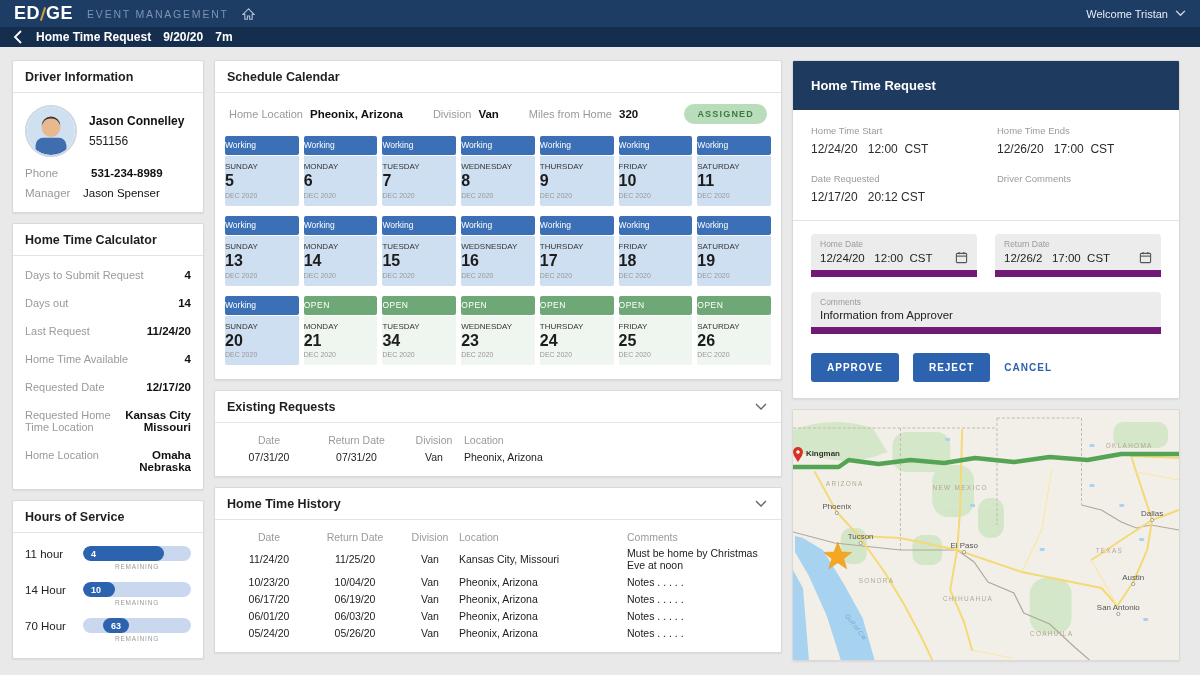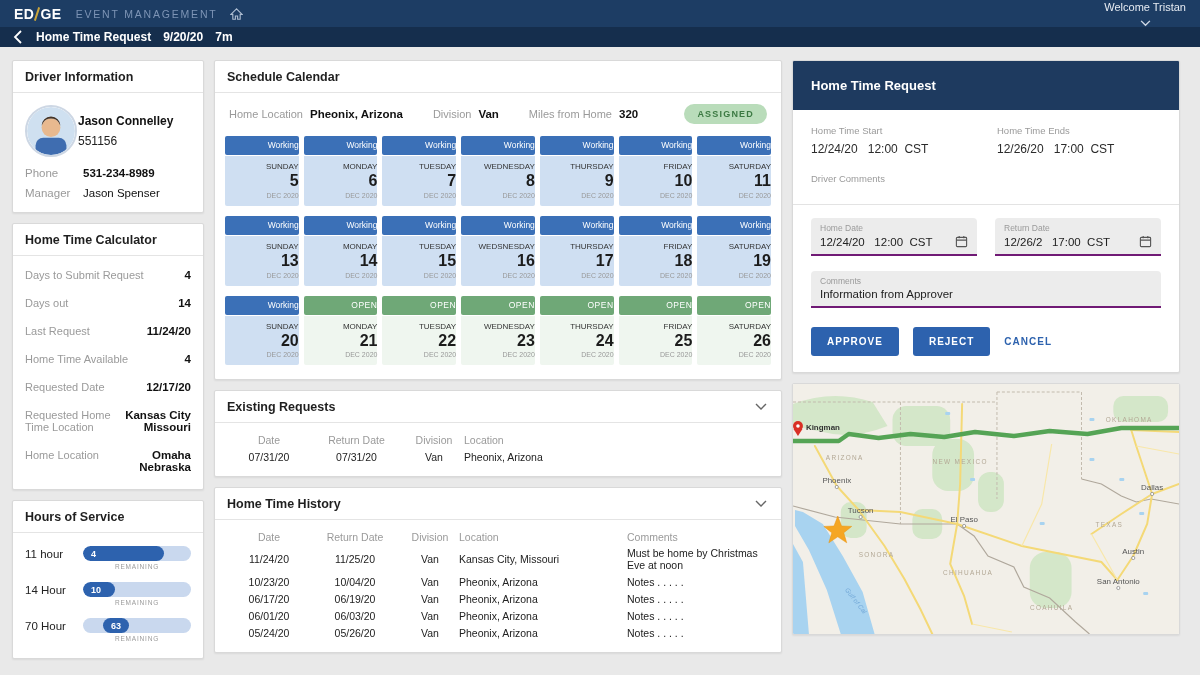--- a/index.html
+++ b/index.html
@@ -1,49 +1,49 @@
 <!DOCTYPE html>
 <html><head>
 <meta charset="utf-8">
 <style>
   * { box-sizing:border-box; margin:0; padding:0; }
   html,body { width:1200px; height:675px; }
   body { background:#e9e9e9; font-family:"Liberation Sans", sans-serif; overflow:hidden; }
 
   
   .nav1 { height:27px; background:#1d3d64; display:flex; align-items:center; padding:0 14px; }
-  .logo { color:#fff; font-weight:bold; font-size:14px; letter-spacing:.5px; display:flex; align-items:center; }
+  .logo { color:#fff; font-weight:bold; font-size:18px; letter-spacing:.5px; display:flex; align-items:center; }
   .logo .slash { width:2px; height:14px; background:#c9a43b; transform:rotate(18deg); margin:0 2px; }
   .app-name { color:#7d94b5; font-size:10.5px; letter-spacing:1.8px; margin-left:14px; }
   .nav-home { margin-left:13px; display:flex; align-items:center; cursor:pointer; }
-  .nav-right { margin-left:auto; display:flex; align-items:center; gap:7px; color:#e6ebf2; font-size:11px; cursor:pointer;flex-direction:column; }
+  .nav-right { margin-left:auto; display:flex; align-items:center; gap:7px; color:#e6ebf2; font-size:11px; cursor:pointer; }
   .nav2 { height:20px; background:#152e4d; display:flex; align-items:center; padding:0 13px; gap:12px; color:#fff; }
   .nav2 .back { display:flex; align-items:center; cursor:pointer; margin-right:2px; }
   .nav2 span { font-weight:bold; font-size:12px; }
 
   
   .content { display:flex; gap:10px; padding:13px 12px 0; }
   .col-left { width:192px; flex:none; }
   .col-mid { width:568px; flex:none; }
   .col-right { width:388px; flex:none; }
   .card { background:#fff; border:1px solid #d9d9d9; border-radius:2px; box-shadow:0 1px 2px rgba(0,0,0,.07); margin-bottom:10px; overflow:hidden; }
   .sec-head { display:flex; align-items:center; justify-content:space-between; padding:9px 12px 8px; border-bottom:1px solid #e4e4e4; }
   .sec-title { font-weight:bold; font-size:12.5px; color:#1f1f1f; }
   .sec-chevron { display:flex; cursor:pointer; padding-right:2px; }
 
   
   .drv-body { padding:12px 12px 13px; }
-  .drv-top { display:flex; gap:1px; align-items:center; margin-bottom:10px; }
+  .drv-top { display:flex; gap:12px; align-items:center; margin-bottom:10px; }
   .avatar { width:52px; height:52px; border-radius:50%; border:2px solid #cdd7e4; overflow:hidden; flex:none; }
   .drv-name { font-weight:bold; font-size:12px; color:#111; margin-bottom:6px; }
   .drv-id { font-size:12px; color:#222; }
   .drv-row { display:flex; margin-top:8px; font-size:11.5px; }
   .drv-row .lbl { color:#9a9a9a; width:58px; flex:none; }
   .drv-row .val { color:#111; }
-  .drv-row .val.bold { font-weight:bold; }
+  .drv-row .val.bold { font-weight:bold;margin-left:8px; }
 
   
   .calc-rows { padding:5px 0 8px; }
   .calc-row { display:flex; justify-content:space-between; align-items:flex-start; padding:8px 12px; }
   .calc-label { color:#9a9a9a; font-size:11px; white-space:pre-line; }
   .calc-value { color:#111; font-size:11.5px; font-weight:bold; text-align:right; white-space:pre-line; }
 
   
   .hos-rows { padding:13px 12px 4px; }
   .hos-row { display:flex; align-items:flex-start; margin-bottom:12px; }
@@ -54,21 +54,21 @@
   .hos-num { color:#fff; font-size:9px; font-weight:bold; }
   .hos-remaining { text-align:center; font-size:6.5px; color:#9a9a9a; letter-spacing:.8px; margin-top:2px; }
 
   
   .cal-info { display:flex; align-items:center; padding:11px 14px 12px; gap:7px; }
   .cal-info .lbl { color:#9a9a9a; font-size:11px; }
   .cal-info .val { color:#111; font-size:11.5px; font-weight:bold; }
   .cal-info .sp { width:16px; }
   .badge { margin-left:auto; background:#b9dcba; color:#3c7a43; font-size:9px; font-weight:bold; letter-spacing:1.2px; padding:5px 13px; border-radius:11px; }
   .cal-grid { display:grid; grid-template-columns:repeat(7,1fr); gap:10px 5px; padding:0 10px 14px; }
-  .cal-cell { text-align:right; cursor:pointer; }
+  .cal-cell { text-align:left; cursor:pointer; }
   .cal-status { font-size:8.5px; color:#fff; padding:4px 0 5px; border-radius:2px; margin-bottom:1px; }
   .cal-cell.working .cal-status { background:#3b70b7; }
   .cal-cell.open .cal-status { background:#6fa877; letter-spacing:.5px; }
   .cal-body { padding:6px 0 7px; border-radius:0 0 2px 2px; }
   .cal-cell.working .cal-body { background:#cfdff2; }
   .cal-cell.open .cal-body { background:#eff6ef; }
   .cal-dow { font-size:8px; color:#333; }
   .cal-num { font-size:16px; font-weight:bold; color:#1c1c1c; line-height:1.3; }
   .cal-mon { font-size:7px; color:#999; }
 
@@ -82,21 +82,21 @@
   .th { color:#9a9a9a; }
 
   
   .req-head { background:#1e3a5f; padding:17px 18px; color:#fff; font-weight:bold; font-size:13px; }
   .req-body { padding:15px 18px 16px; }
   .req-fields { display:grid; grid-template-columns:1fr 1fr; gap:16px 22px; }
   .f-label { color:#9a9a9a; font-size:9.5px; margin-bottom:5px; }
   .f-value { color:#2b2b2b; font-size:12px; line-height:1.35; }
   .req-divider { border:none; border-top:1px solid #e3e3e3; margin:15px -18px 13px; }
   .req-inputs { display:grid; grid-template-columns:1fr 1fr; gap:18px; }
-  .input-box { background:#ececec; border-bottom:2px solid #701a75; border-radius:4px 4px 0 0; padding:5px 9px 6px; cursor:text; }
+  .input-box { background:#ececec; border-bottom:7px solid #701a75; border-radius:4px 4px 0 0; padding:5px 9px 6px; cursor:text; }
   .in-label { color:#9a9a9a; font-size:8.5px; margin-bottom:2px; }
   .in-row { display:flex; align-items:center; justify-content:space-between; }
   .in-value { font-size:11.5px; color:#222; }
   .in-icon { display:flex; cursor:pointer; }
   .comment-box { margin-top:15px; }
   .btn-row { display:flex; align-items:center; gap:14px; margin-top:19px; }
   .btn { background:#2d62ae; color:#fff; border:none; font-weight:bold; font-size:10px; letter-spacing:1px; padding:9px 16px; border-radius:3px; font-family:inherit; cursor:pointer; }
   .btn-text { color:#2d62ae; font-weight:bold; font-size:10px; letter-spacing:1px; background:none; border:none; cursor:pointer; font-family:inherit; }
 
   
@@ -404,21 +404,21 @@
             <div class="cal-body">
               <div class="cal-dow">MONDAY</div>
               <div class="cal-num">21</div>
               <div class="cal-mon">DEC 2020</div>
             </div>
           </div>
           <div class="cal-cell open">
             <div class="cal-status">OPEN</div>
             <div class="cal-body">
               <div class="cal-dow">TUESDAY</div>
-              <div class="cal-num">22</div>
+              <div class="cal-num">34</div>
               <div class="cal-mon">DEC 2020</div>
             </div>
           </div>
           <div class="cal-cell open">
             <div class="cal-status">OPEN</div>
             <div class="cal-body">
               <div class="cal-dow">WEDNESDAY</div>
               <div class="cal-num">23</div>
               <div class="cal-mon">DEC 2020</div>
             </div>
@@ -536,20 +536,24 @@
       <div class="req-head">Home Time Request</div>
       <div class="req-body">
         <div class="req-fields" id="req-fields">
             <div class="req-field">
               <div class="f-label">Home Time Start</div>
               <div class="f-value">12/24/20 &nbsp;&nbsp;12:00&nbsp; CST</div>
             </div>
             <div class="req-field">
               <div class="f-label">Home Time Ends</div>
               <div class="f-value">12/26/20 &nbsp;&nbsp;17:00&nbsp; CST</div>
+            </div>
+            <div class="req-field">
+              <div class="f-label">Date Requested</div>
+              <div class="f-value">12/17/20 &nbsp;&nbsp;20:12 CST</div>
             </div>
             <div class="req-field">
               <div class="f-label">Driver Comments</div>
             </div>
           </div>
         <hr class="req-divider">
         <div class="req-inputs" id="req-inputs">
             <div class="input-box">
               <div class="in-label">Home Date</div>
               <div class="in-row">

